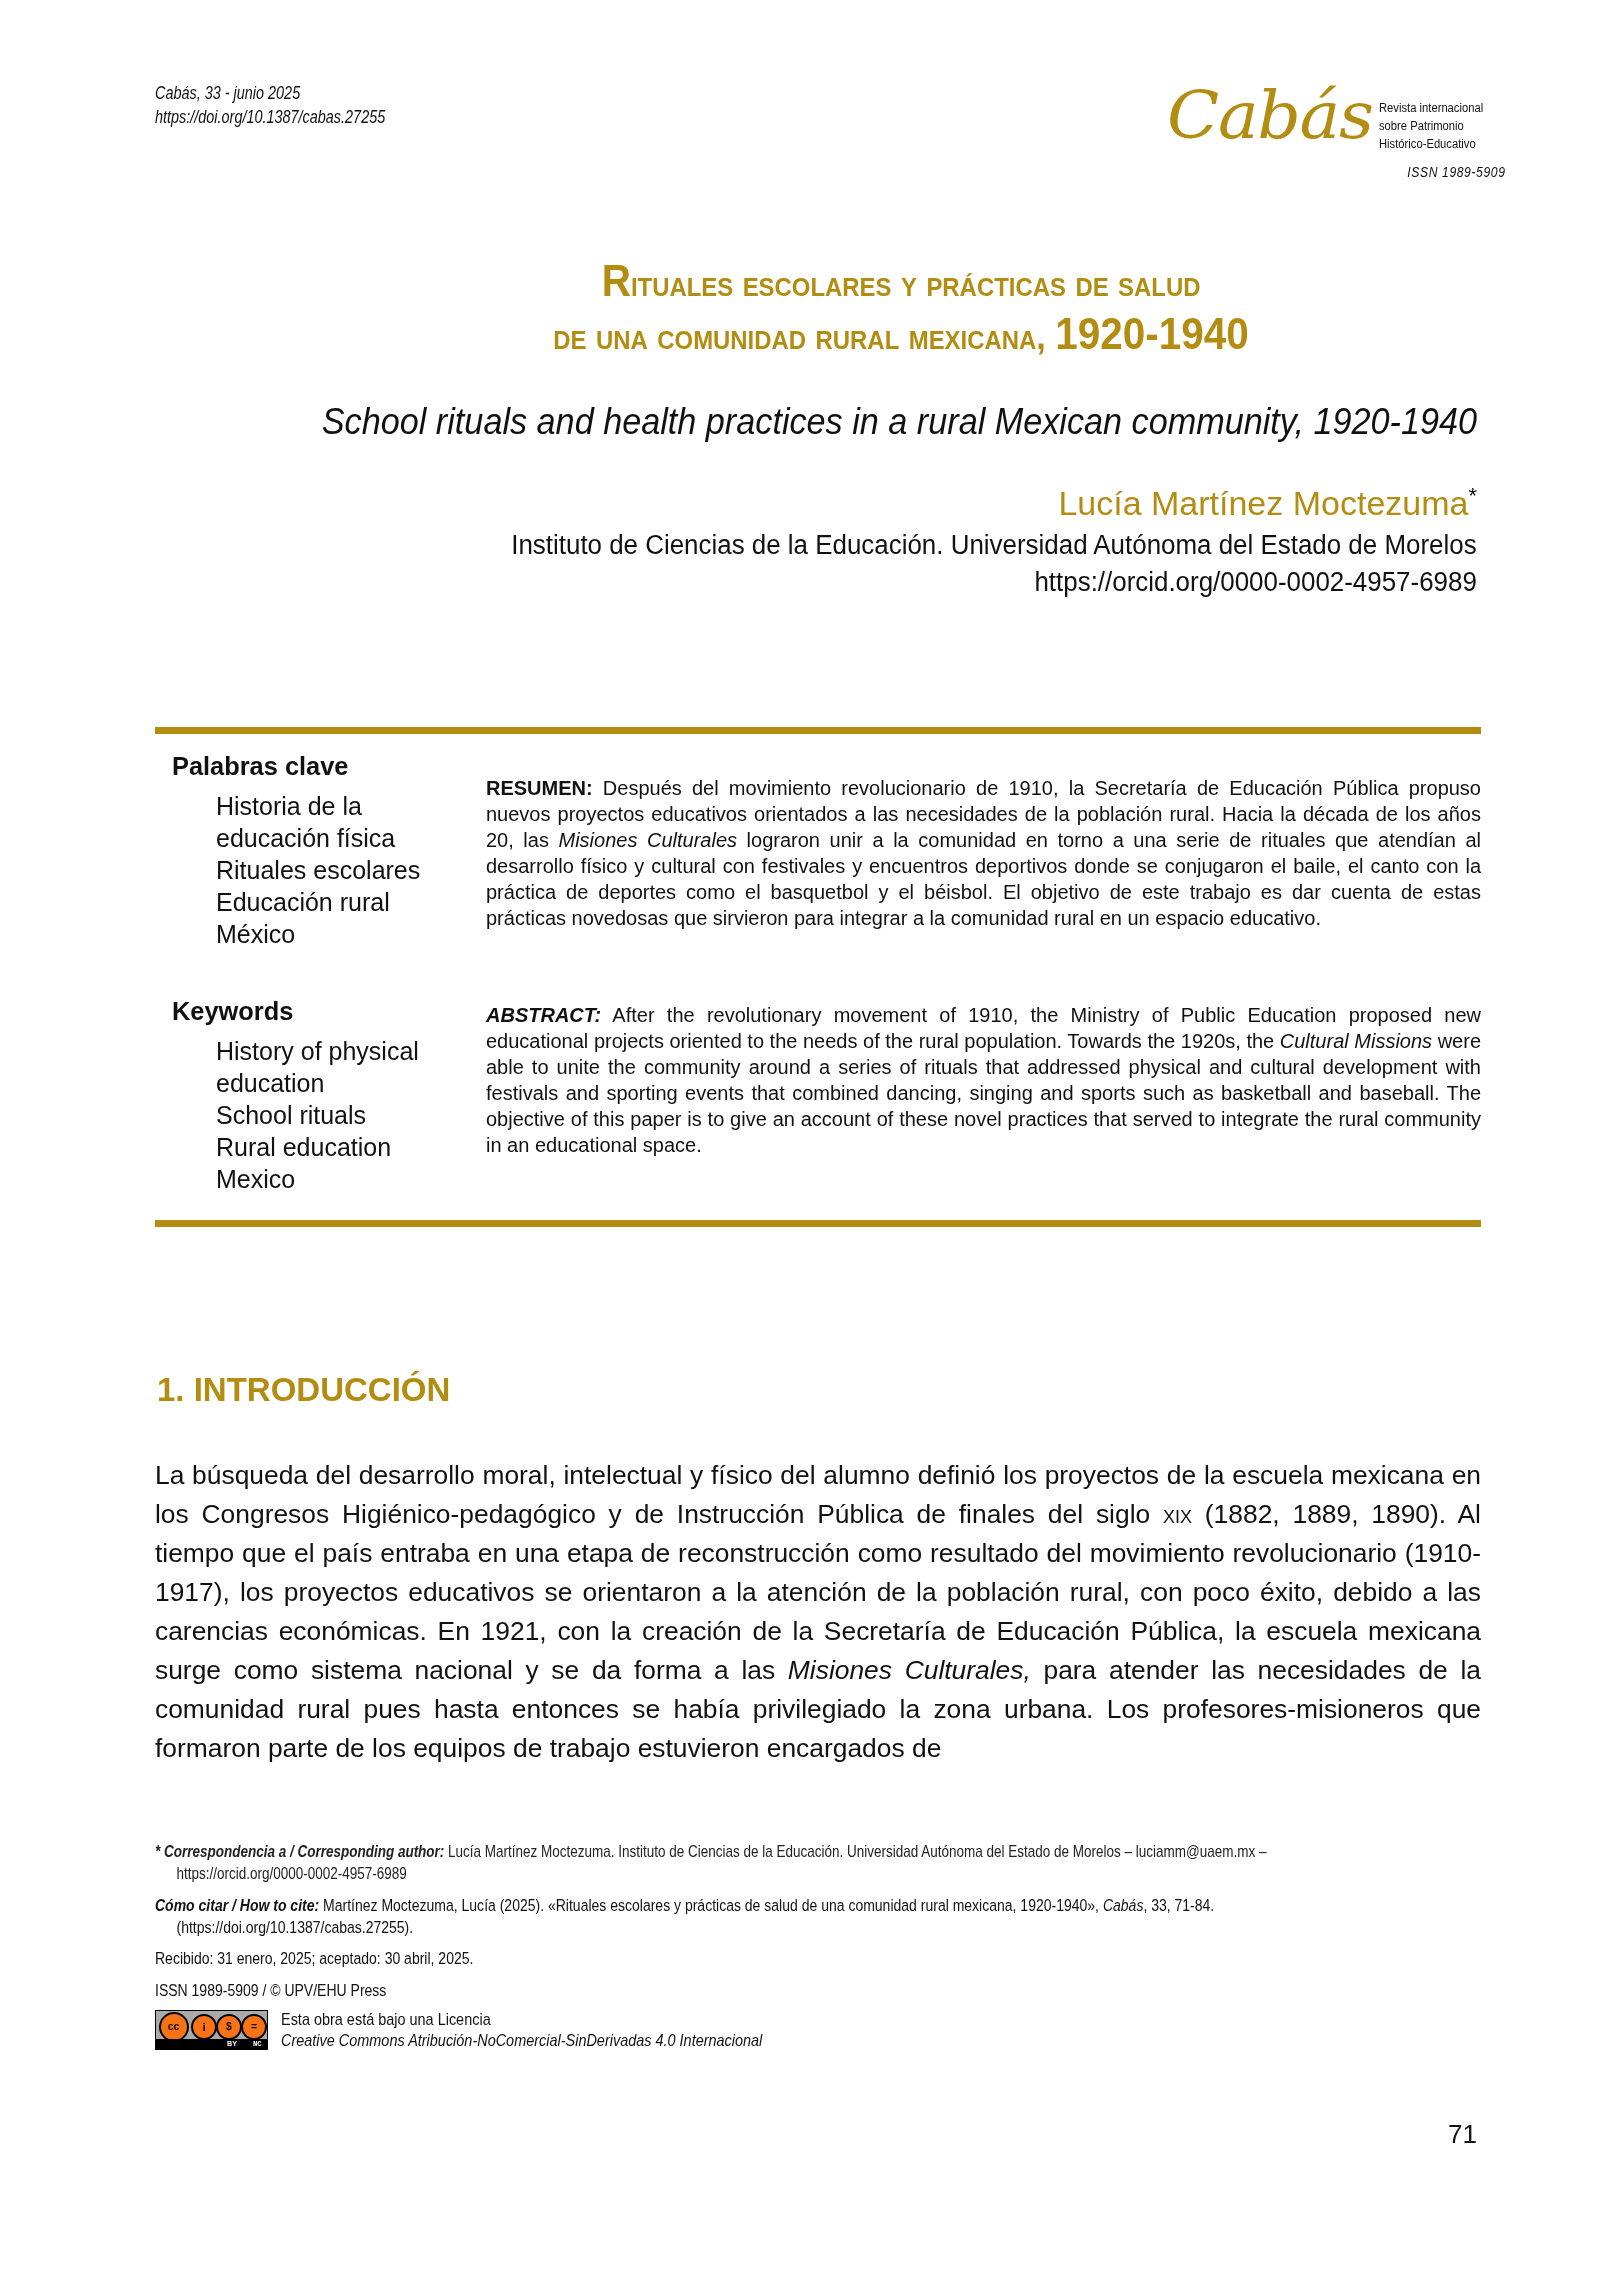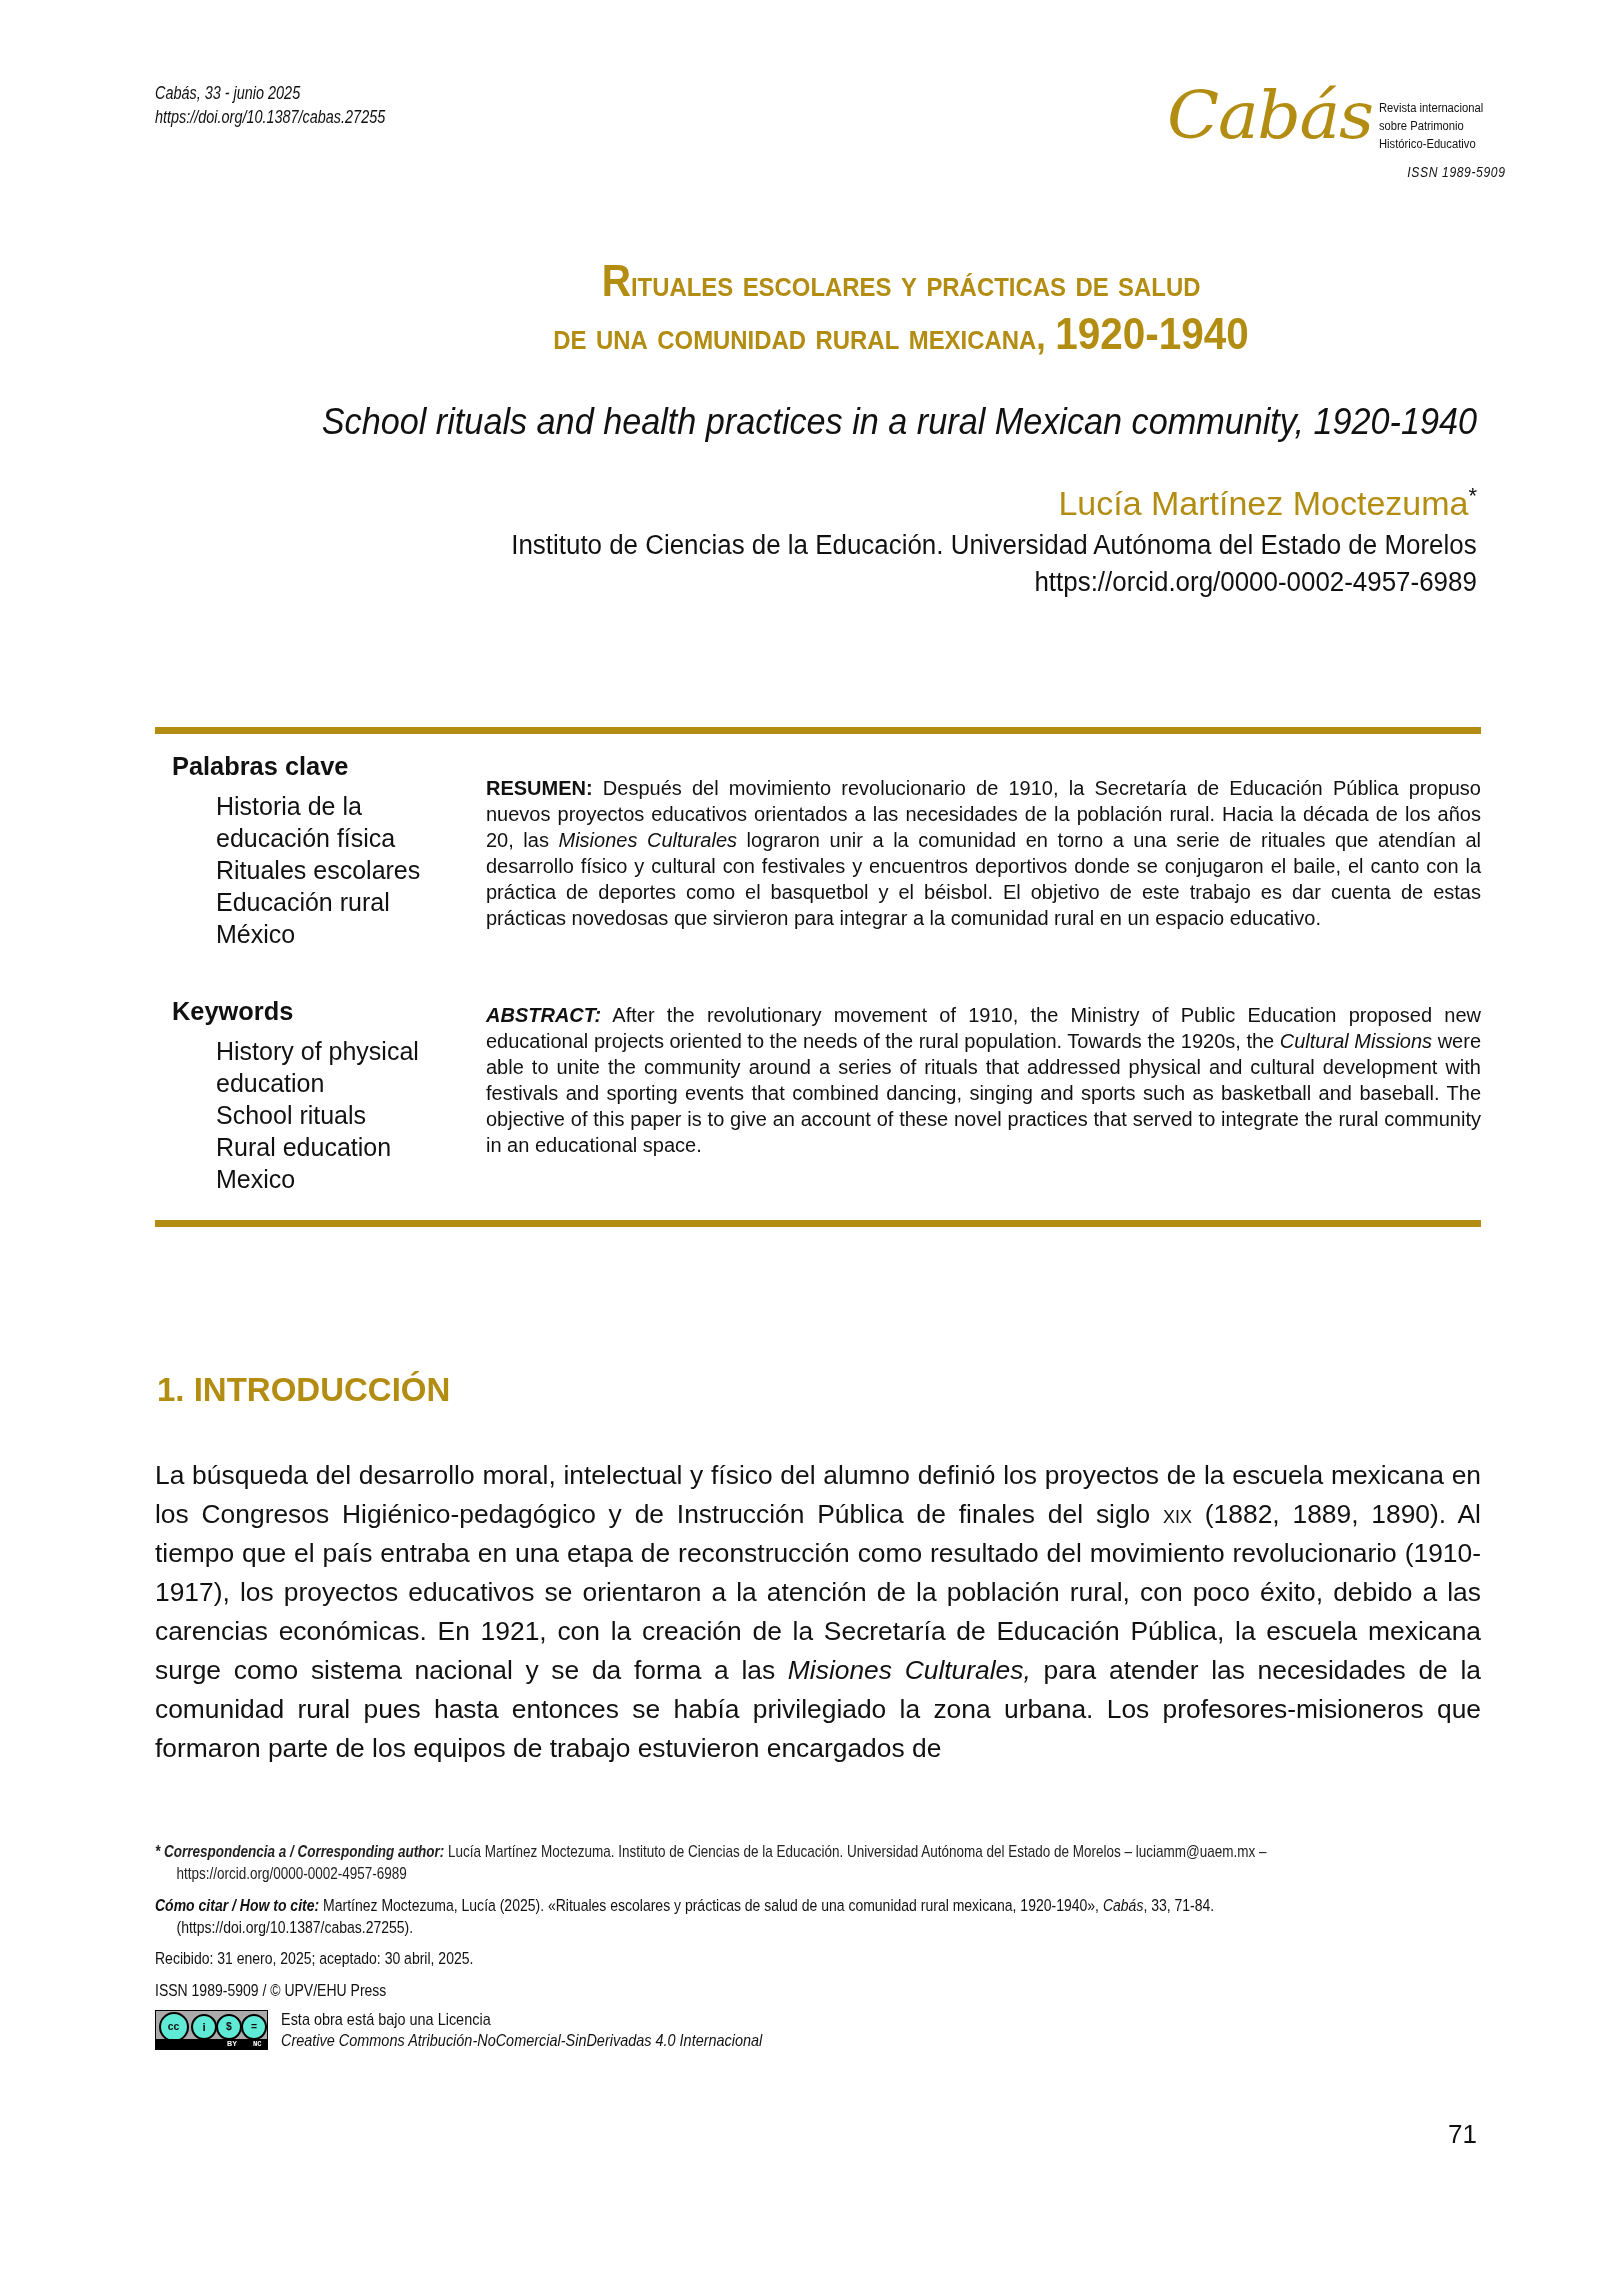--- a/index.html
+++ b/index.html
@@ -49,21 +49,21 @@
   .fn .ind { display: block; padding-left: 25px; }
   #fn-corr { top: 1841px; }
   #fn-cite { top: 1894px; }
   #fn-recv { top: 1947px; }
   #fn-issn { top: 1979px; }
   #fn-note { font-size: 15.7px; color: #222; transform: scaleX(0.86); width: 1542px; }
 
   #cc-wrap { left: 155px; top: 2009px; display: flex; align-items: center; }
   #cc-badge { width: 111px; height: 38px; background: #aaaaaa; border: 1.3px solid #000; position: relative; }
   #cc-badge .blackbar { position: absolute; left: 0; right: 0; bottom: 0; height: 10.4px; background: #000; }
-  #cc-badge .circ { position: absolute; top: 2.6px; width: 22px; height: 22px; border-radius: 50%; background: #5eead4; border: 2px solid #000; font-size: 10.4px; font-weight: bold; text-align: center; line-height: 22px; }
+  #cc-badge .circ { position: absolute; top: 2.6px; width: 22px; height: 22px; border-radius: 50%; background: #f97316; border: 2px solid #000; font-size: 10.4px; font-weight: bold; text-align: center; line-height: 22px; }
   #cc-badge .lbl { position: absolute; bottom: 0.7px; color: #fff; font-size: 7.2px; font-weight: bold; padding-left: 32px; }
   #cc-text { margin-left: 13px; font-size: 17px; line-height: 21px; transform: scaleX(0.85); transform-origin: left center; }
   #cc-text .it { font-style: italic; }
 
   #page-num { right: 146px; top: 2119px; font-size: 26px; }
 </style>
 </head>
 <body>
 
 <div id="hdr-left" class="abs">

